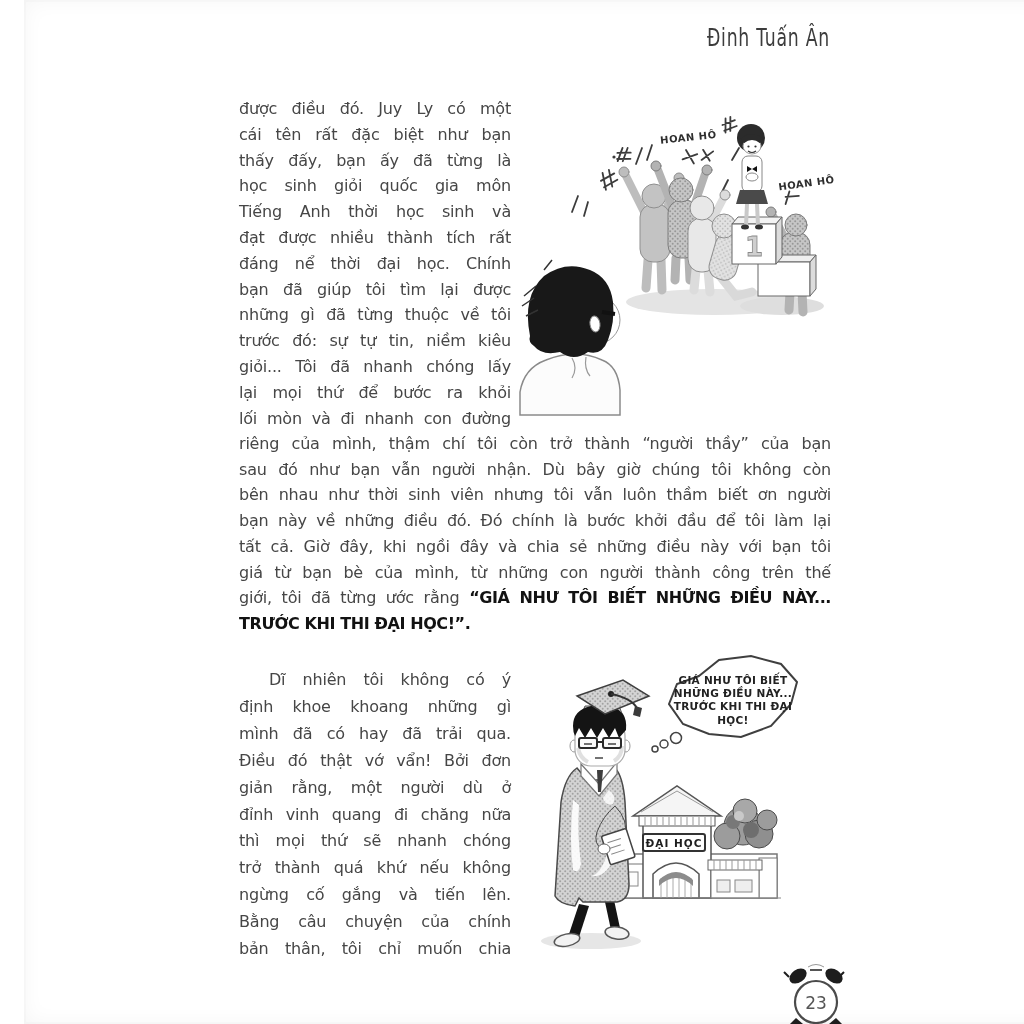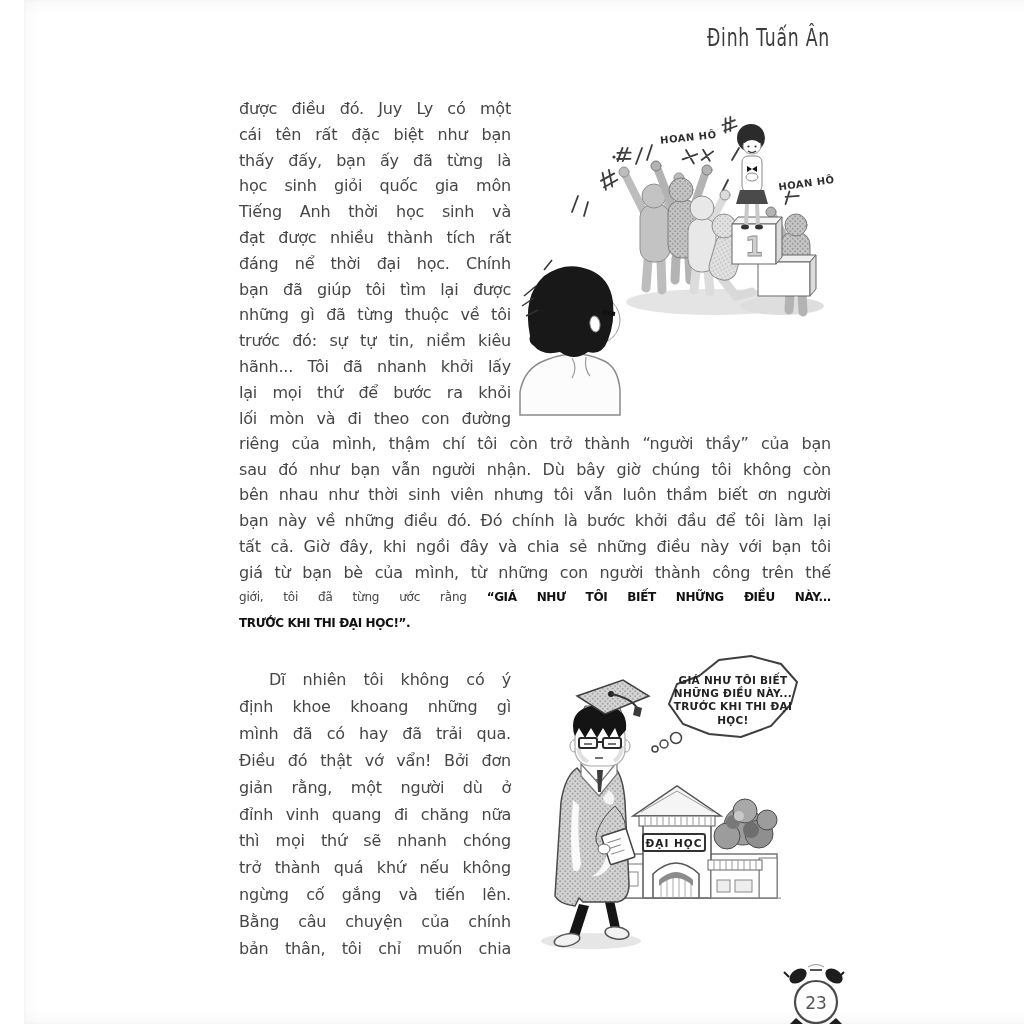--- a/index.html
+++ b/index.html
@@ -12,21 +12,21 @@
   .tblock{position:absolute;}
   .line{font-size:16px;line-height:25.8px;letter-spacing:-0.2px;
         text-align:justify;text-align-last:justify;white-space:normal;}
   #block1{left:215px;top:96px;width:272px;}
   #fullblock{left:215px;top:431px;width:592px;}
   #fullblock .line{line-height:25.7px;}
   #block2{left:215px;top:667px;width:272px;}
   #block2 .line{line-height:26.9px;}
   #block2 .line:first-child{padding-left:30px;}
   .qb{font-weight:700;color:#121212;letter-spacing:-0.4px;}
-  .line-quote{font-size:12px;}
+  .line-quote{font-size:16px;}
   .line-quote2{text-align:right;text-align-last:left;}
   .illus{position:absolute;}
   #illus1{left:490px;top:100px;width:335px;height:320px;}
   #illus2{left:495px;top:650px;width:330px;height:330px;}
   #clock{left:748px;top:962px;width:84px;height:62px;}
   svg text{font-family:"DejaVu Sans",sans-serif;}
 </style>
 </head>
 <body>
 
@@ -38,23 +38,23 @@
       <div class="line">được điều đó. Juy Ly có một</div>
       <div class="line">cái tên rất đặc biệt như bạn</div>
       <div class="line">thấy đấy, bạn ấy đã từng là</div>
       <div class="line">học sinh giỏi quốc gia môn</div>
       <div class="line">Tiếng Anh thời học sinh và</div>
       <div class="line">đạt được nhiều thành tích rất</div>
       <div class="line">đáng nể thời đại học. Chính</div>
       <div class="line">bạn đã giúp tôi tìm lại được</div>
       <div class="line">những gì đã từng thuộc về tôi</div>
       <div class="line">trước đó: sự tự tin, niềm kiêu</div>
-      <div class="line">hãnh... Tôi đã nhanh khởi lấy</div>
+      <div class="line">giỏi... Tôi đã nhanh chóng lấy</div>
       <div class="line">lại mọi thứ để bước ra khỏi</div>
-      <div class="line">lối mòn và đi theo con đường</div>
+      <div class="line">lối mòn và đi nhanh con đường</div>
     </div>
 
   <svg id="illus1" class="illus" viewBox="0 0 335 320">
     <defs>
       <pattern id="htA" width="5" height="5" patternUnits="userSpaceOnUse">
         <rect width="5" height="5" fill="#c6c6c6"></rect>
         <circle cx="1.2" cy="1.2" r="1" fill="#989898"></circle>
           <circle cx="3.7" cy="3.7" r="1" fill="#989898"></circle>
       </pattern>
       <pattern id="htB" width="5" height="5" patternUnits="userSpaceOnUse">

